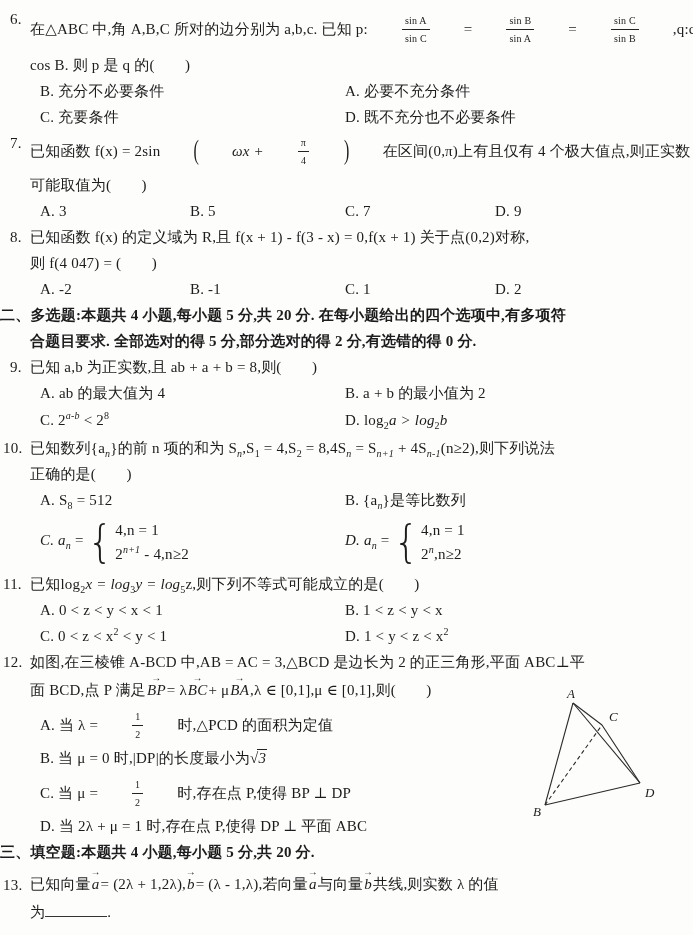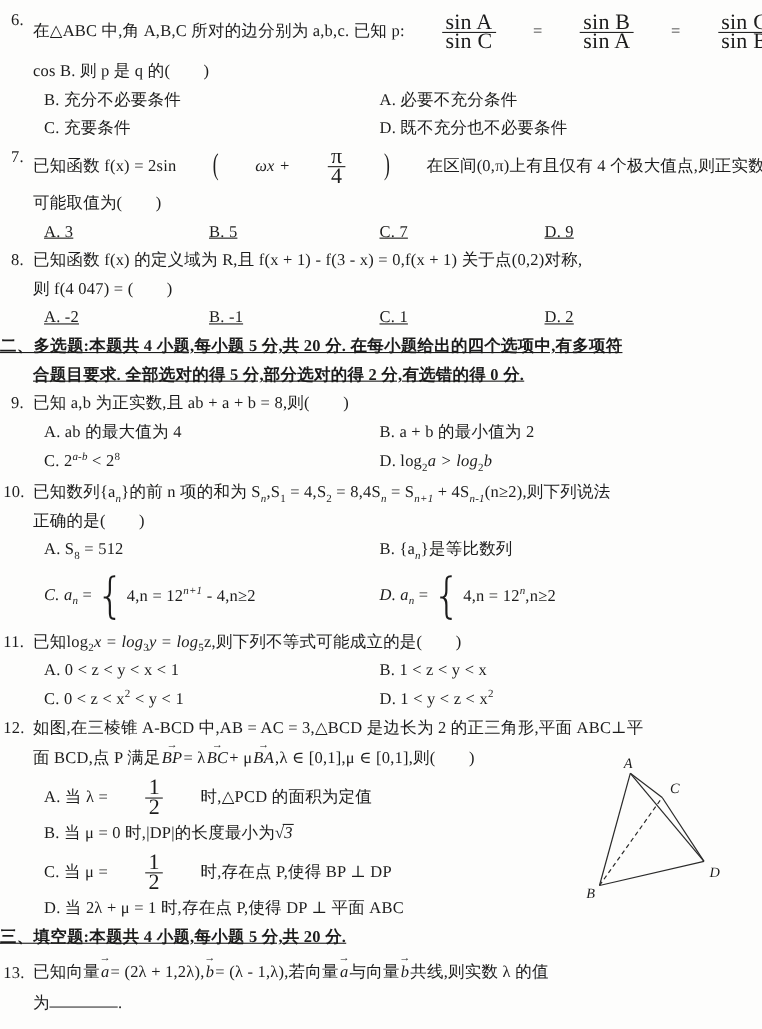--- a/index.html
+++ b/index.html
@@ -7,39 +7,39 @@
     position:relative;width:693px;height:935px;margin:0 auto;
     background:#fdfdfc;color:#1c1c1c;overflow:hidden;
     font-family:"Liberation Serif","DejaVu Serif",serif;
     font-size:15px;line-height:26px;letter-spacing:.2px;
     padding-top:6px;box-sizing:border-box;
   }
   .q{position:relative;padding-left:30px;}
   .qno{position:absolute;left:10px;top:0;}
   .qno.wide{left:3px;}
   .line{white-space:nowrap;}
-  .sec{font-weight:bold;white-space:nowrap;text-decoration:underline;}
+  .sec{font-weight:bold;white-space:nowrap;}
   .sec .cont{padding-left:30px;}
   .opts2{display:grid;grid-template-columns:305px auto;padding-left:10px;white-space:nowrap;}
-  .opts4{display:grid;grid-template-columns:150px 155px 150px auto;padding-left:10px;white-space:nowrap;text-decoration:underline;}
+  .opts4{display:grid;grid-template-columns:150px 155px 150px auto;padding-left:10px;white-space:nowrap;}
   .fline{display:flex;align-items:center;height:46px;white-space:nowrap;gap:32px;}
   .frac{display:inline-flex;flex-direction:column;align-items:center;vertical-align:middle;
-        line-height:17px;font-size:20px;margin:0 2px;}
+        line-height:17px;font-size:10px;margin:0 2px;}
   .frac .fn{border-bottom:1px solid #222;padding:0 3px;}
   .frac .fd{padding:0 3px;}
   sub{font-size:10px;line-height:0;}
   sup{font-size:10px;line-height:0;}
   .bigp{display:inline-block;transform:scaleY(1.7);font-size:16px;margin:0 1px;}
   .vec{position:relative;display:inline-block;font-style:italic;margin:0 1px;}
   .vec .arr{position:absolute;top:-12px;left:50%;transform:translateX(-50%);
             font-size:10px;font-style:normal;}
   .cases{display:inline-flex;align-items:center;vertical-align:middle;}
   .cbrace{font-size:40px;font-weight:300;line-height:40px;display:inline-block;
           transform:scaleY(1.1);font-family:"DejaVu Sans",sans-serif;margin-right:2px;}
-  .crows{display:inline-flex;flex-direction:row;}
+  .crows{display:inline-flex;flex-direction:column;}
   .crow{line-height:24px;white-space:nowrap;}
   .caserow{height:58px;display:grid;grid-template-columns:305px auto;
            padding-left:10px;align-items:center;}
   .vline{height:30px;display:flex;align-items:flex-end;white-space:nowrap;}
   .sqrt .sign{margin-right:-1px;}
   .sqrt .rad{border-top:1px solid #222;padding:0 1px;font-style:italic;}
   .blank{display:inline-block;width:62px;border-bottom:1px solid #333;height:14px;}
   .figure{position:absolute;right:18px;top:34px;}
   .it{font-style:italic;}
 </style>

